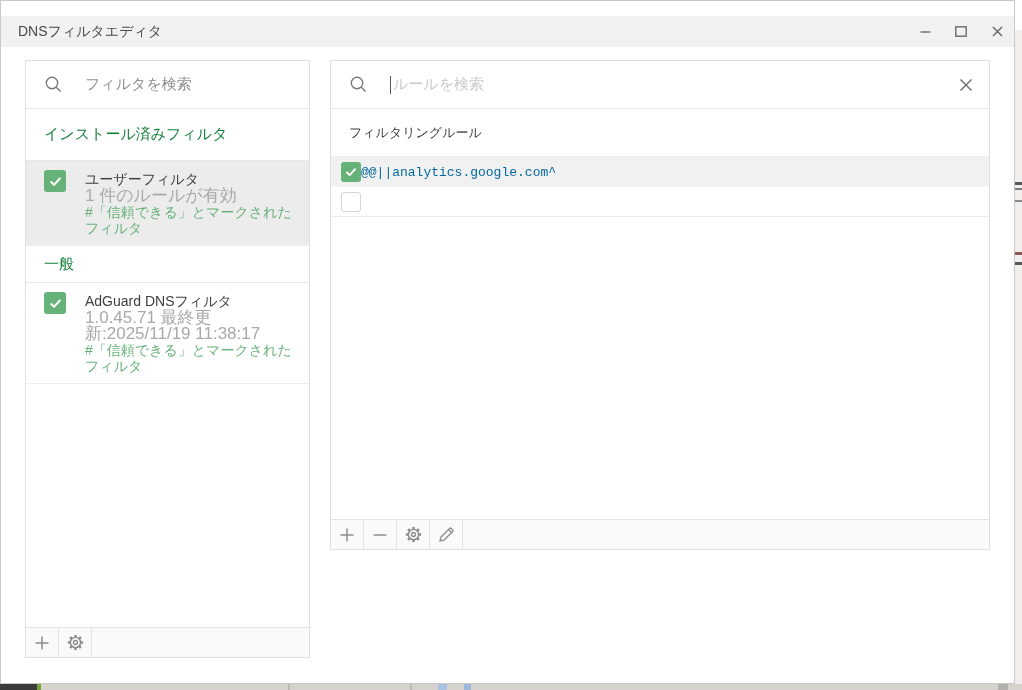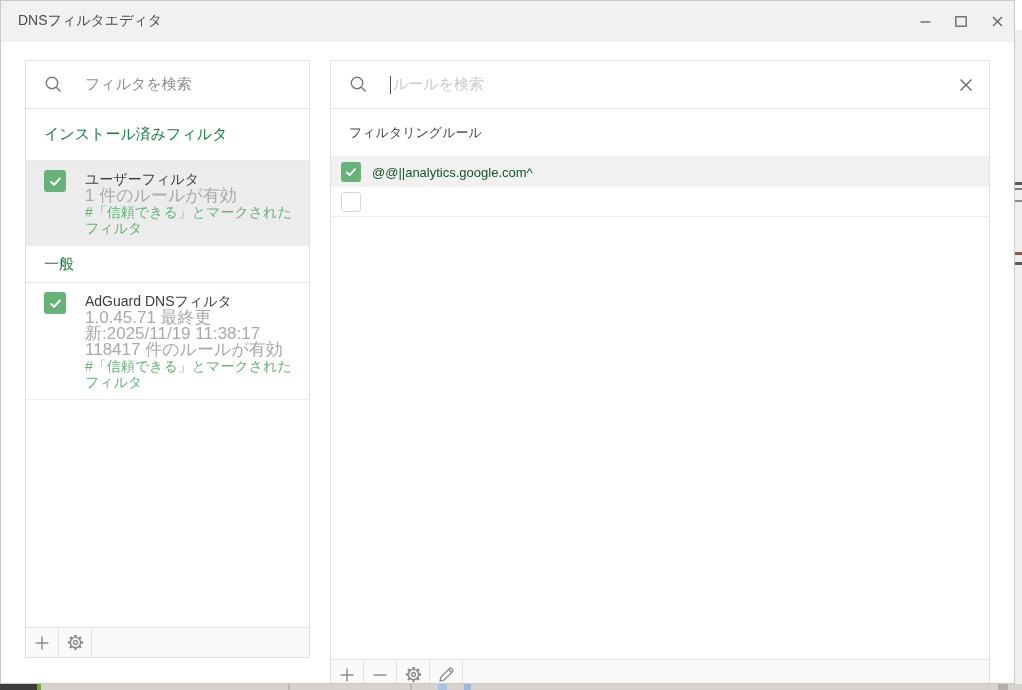--- a/index.html
+++ b/index.html
@@ -2,29 +2,29 @@
 <html><head>
 <meta charset="utf-8">
 <style>
   * { margin:0; padding:0; box-sizing:border-box; }
   html,body { background:#e8e8e8; }
   body { font-family:"Liberation Sans","DejaVu Sans",sans-serif; }
   .screen { position:relative; width:1022px; height:690px; background:#fff; overflow:hidden; margin:0 auto; }
   .window-frame { position:absolute; left:0; top:0; width:1015px; height:684px; border:1px solid #c9c9c9; pointer-events:none; z-index:50; }
 
   
-  .titlebar { position:absolute; left:0; top:0; width:1015px; height:42px; background:#f1f1f1; display:flex; align-items:center; }
+  .titlebar { position:absolute; left:0; top:16px; width:1015px; height:31px; background:#f1f1f1; display:flex; align-items:center; }
   .title-text { margin-left:18px; font-size:14px; color:#4a4a4a; }
   .win-controls { margin-left:auto; display:flex; height:100%; }
   .win-btn { width:36px; height:100%; display:flex; align-items:center; justify-content:center; cursor:default; }
 
   
   .panel { position:absolute; top:60px; background:#fff; border:1px solid #e0e0e0; display:flex; flex-direction:column; }
   .left-panel  { left:25px;  width:285px; height:598px; }
-  .right-panel { left:330px; width:660px; height:630px; }
+  .right-panel { left:330px; width:660px; height:490px; }
 
   .search-row { height:48px; display:flex; align-items:center; border-bottom:1px solid #e6e6e6; flex:0 0 auto; }
   .search-row .sicon { margin-left:18px; display:flex; }
   .ph-left  { margin-left:22px; font-size:15px; color:#8f8f8f; }
   .ph-right { font-size:15px; color:#c9c9c9; }
   .caret { width:1px; height:18px; background:#555; margin-left:22px; margin-right:2px; }
   .clear-btn { margin-left:auto; margin-right:16px; display:flex; cursor:default; }
 
   .section-header { display:flex; align-items:center; border-bottom:1px solid #e6e6e6; flex:0 0 auto; }
   .sh-installed { height:52px; }
@@ -47,21 +47,21 @@
   .tb-btn { width:33px; height:100%; border-right:1px solid #e3e3e3; display:flex; align-items:center; justify-content:center; cursor:default; }
 
   
   .rules-header { height:48px; display:flex; align-items:center; border-bottom:1px solid #ededed; flex:0 0 auto; }
   .rules-header .rh-title { margin-left:18px; font-size:13px; color:#3d3d3d; }
   .syntax-link { margin-left:auto; margin-right:18px; font-size:14px; color:#5fae6f; text-decoration:underline; cursor:pointer; }
   .rule-row { height:30px; display:flex; align-items:center; padding-left:10px; flex:0 0 auto; }
   .rule-row.alt { background:#f1f1f1; }
   .rule-row.plain { border-bottom:1px solid #ededed; }
   .rule-row .checkbox { width:20px; height:20px; }
-  .rule-text { margin-left:11px; font-family:Liberation Sans, sans-serif; font-size:13px; color:#14532d; }
+  .rule-text { font-family:Liberation Mono, monospace; font-size:13px; color:#0369a1; }
 
   
   .right-strip { position:absolute; right:0; top:30px; width:7px; height:654px; background:#f0efee; z-index:60; }
   .rs-mark { position:absolute; left:0; width:100%; }
   .taskbar-strip { position:absolute; left:0; bottom:0; width:1022px; height:6px; background:#d6d3ce; z-index:70; }
   .ts-seg { position:absolute; top:0; height:100%; }
 </style>
 </head>
 <body>
 
@@ -124,21 +124,20 @@
 
     <div class="filter-item">
       <div class="checkbox checked">
         <svg width="15" height="15" viewBox="0 0 16 16">
             <polyline points="3.4,8.6 6.5,11.6 12.6,4.8" fill="none" stroke="#fff" stroke-width="2.2" stroke-linecap="round" stroke-linejoin="round"></polyline>
           </svg>
       </div>
       <div class="fi-text">
         <span class="fi-name">AdGuard DNSフィルタ</span>
         <span class="fi-sub">1.0.45.71 最終更新:2025/11/19 11:38:17</span>
-        <span class="fi-sub">118417 件のルールが有効</span>
         <span class="fi-tag">#「信頼できる」とマークされたフィルタ</span>
       </div>
     </div>
 
     <div class="panel-spacer"></div>
 
     <div class="toolbar">
       <div class="tb-btn">
         <svg width="18" height="18" viewBox="0 0 18 18">
             <line x1="9" y1="2.5" x2="9" y2="15.5" stroke="#8c8c8c" stroke-width="1.5"></line>

